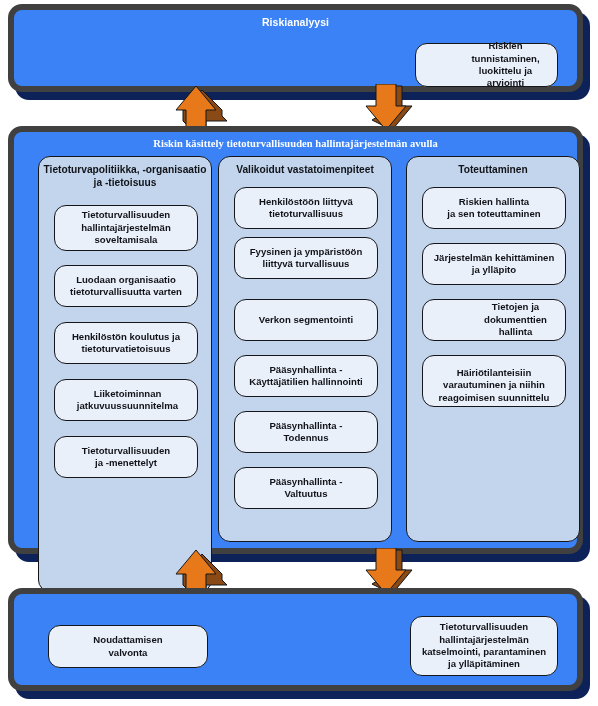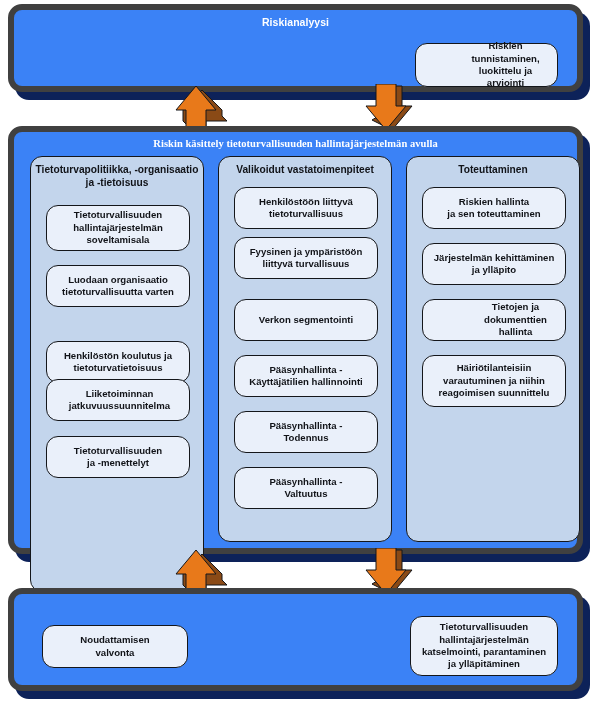--- a/index.html
+++ b/index.html
@@ -108,34 +108,34 @@
   <div class="arrow" style="left:360px; top:84px;">
     <svg viewBox="0 0 58 48" xmlns="http://www.w3.org/2000/svg">
       <polygon points="22,2 42,2 42,22 52,22 32,46 12,36 22,30" fill="#8a4a16" stroke="#14161a" stroke-width="1"></polygon>
       <polygon points="16,0 36,0 36,22 46,22 26,46 6,22 16,22" fill="#e8791a" stroke="#14161a" stroke-width="1"></polygon>
     </svg>
   </div>
 
   <div class="stage" style="left:8px; top:126px; width:575px; height:428px;">
     <div class="stage-title" style="top:5px;font-family:Liberation Serif, serif;">Riskin käsittely tietoturvallisuuden hallintajärjestelmän avulla</div>
 
-    <div class="column" style="left:16px; top:24px; width:174px; height:436px;">
+    <div class="column" style="left:24px; top:24px; width:174px; height:436px;">
       <div class="column-title" style="top:6px; white-space:pre-line;">Tietoturvapolitiikka, -organisaatio
 ja -tietoisuus</div>
 
       <div class="pill" style="left:15px; top:48px; width:144px; height:46px;">
         <span style="white-space:pre-line">Tietoturvallisuuden
 hallintajärjestelmän
 soveltamisala</span>
       </div>
       <div class="pill" style="left:15px; top:108px; width:144px; height:42px;">
         <span style="white-space:pre-line">Luodaan organisaatio
 tietoturvallisuutta varten</span>
       </div>
-      <div class="pill" style="left:15px; top:165px; width:144px; height:42px;margin-top:19px;">
+      <div class="pill" style="left:15px; top:165px; width:144px; height:42px;">
         <span style="white-space:pre-line">Henkilöstön koulutus ja
 tietoturvatietoisuus</span>
       </div>
       <div class="pill" style="left:15px; top:222px; width:144px; height:42px;padding-left:8px;">
         <span style="white-space:pre-line">Liiketoiminnan
 jatkuvuussuunnitelma</span>
       </div>
       <div class="pill" style="left:15px; top:279px; width:144px; height:42px;">
         <span style="white-space:pre-line">Tietoturvallisuuden
 ja -menettelyt</span>
@@ -178,21 +178,21 @@
 ja sen toteuttaminen</span>
       </div>
       <div class="pill" style="left:15px; top:86px; width:144px; height:42px;">
         <span style="white-space:pre-line">Järjestelmän kehittäminen
 ja ylläpito</span>
       </div>
       <div class="pill" style="left:15px; top:142px; width:144px; height:42px;padding-left:48px;">
         <span style="white-space:pre-line">Tietojen ja dokumenttien
 hallinta</span>
       </div>
-      <div class="pill" style="left:15px; top:198px; width:144px; height:52px;">
+      <div class="pill" style="left:15px; top:198px; width:144px; height:52px;align-items:flex-end;">
         <span style="white-space:pre-line">Häiriötilanteisiin
 varautuminen ja niihin
 reagoimisen suunnittelu</span>
       </div>
     </div>
   </div>
 
   <div class="arrow" style="left:170px; top:548px;">
     <svg viewBox="0 0 58 48" xmlns="http://www.w3.org/2000/svg">
       <polygon points="32,6 52,26 52,32 57,37 36,37 36,46 18,46 18,42 13,37 13,26" fill="#8a4a16" stroke="#14161a" stroke-width="1"></polygon>
@@ -202,21 +202,21 @@
 
   <div class="arrow" style="left:360px; top:548px;">
     <svg viewBox="0 0 58 48" xmlns="http://www.w3.org/2000/svg">
       <polygon points="22,2 42,2 42,22 52,22 32,46 12,36 22,30" fill="#8a4a16" stroke="#14161a" stroke-width="1"></polygon>
       <polygon points="16,0 36,0 36,22 46,22 26,46 6,22 16,22" fill="#e8791a" stroke="#14161a" stroke-width="1"></polygon>
     </svg>
   </div>
 
   <div class="stage" style="left:8px; top:588px; width:575px; height:103px;">
 
-    <div class="pill" style="left:28px; top:31px; width:146px; height:43px;">
+    <div class="pill" style="left:34px; top:31px; width:160px; height:43px;">
       <span style="white-space:pre-line">Noudattamisen
 valvonta</span>
     </div>
 
     <div class="pill" style="left:396px; top:22px; width:148px; height:60px;">
       <span style="white-space:pre-line">Tietoturvallisuuden
 hallintajärjestelmän
 katselmointi, parantaminen
 ja ylläpitäminen</span>
     </div>

